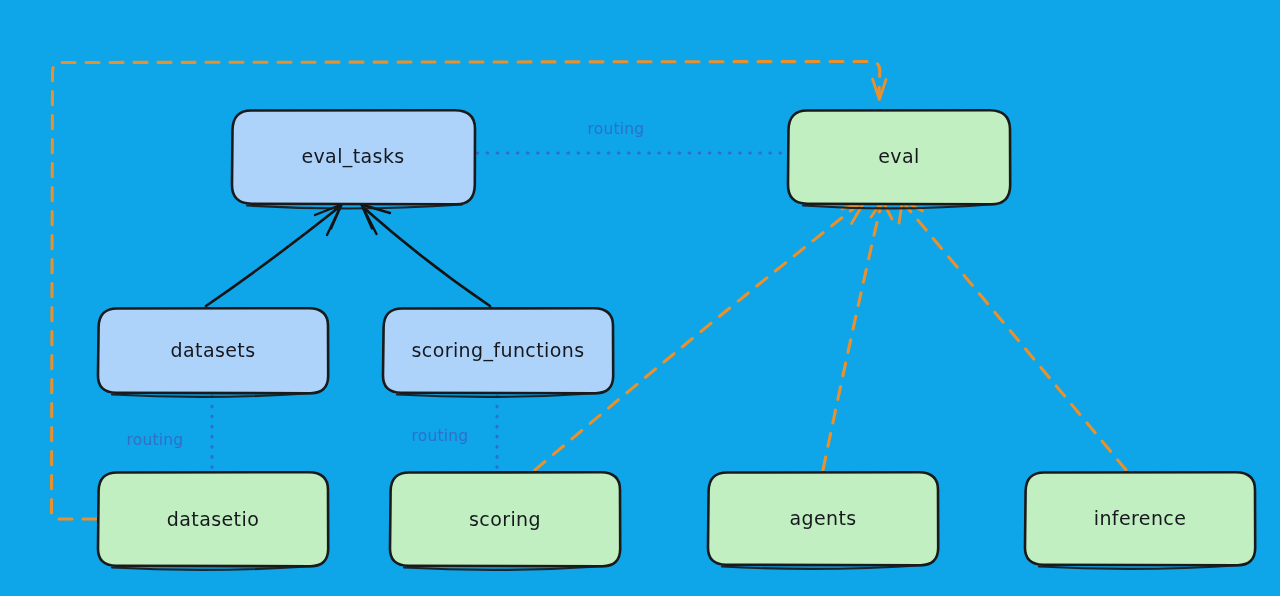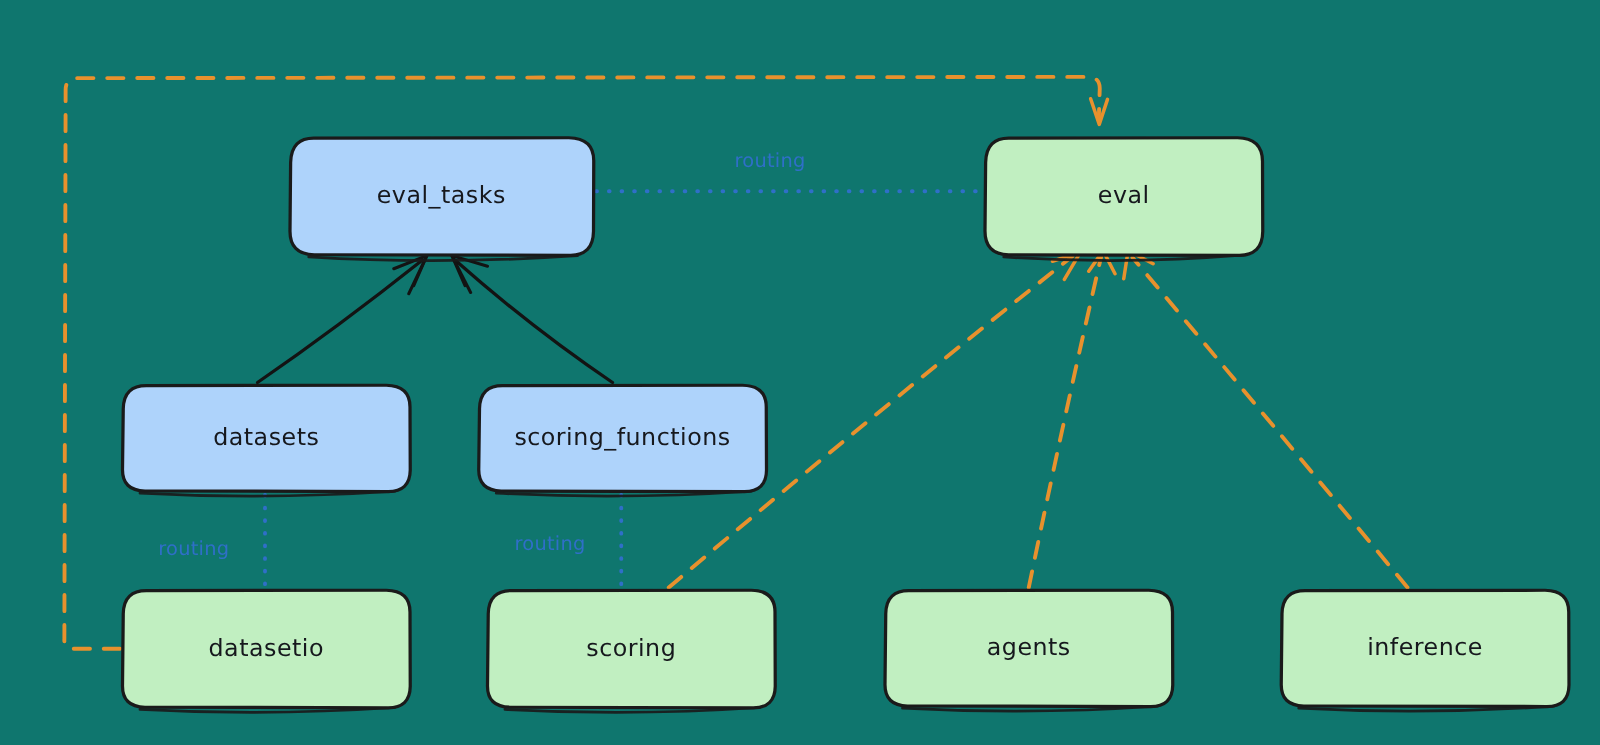--- a/index.html
+++ b/index.html
@@ -11,21 +11,21 @@
   body {
     width: 1280px;
     height: 596px;
     font-family: "DejaVu Sans", sans-serif;
     overflow: hidden;
   }
   #diagram-root {
     position: relative;
     width: 1280px;
     height: 596px;
-    background: #0f766e;
+    background: #0ea5e9;
   }
   svg#graph {
     display: block;
     width: 1280px;
     height: 596px;
   }
   .node-shape {
     stroke: #1a1a1a;
     stroke-width: 2.6;
     stroke-linejoin: round;

